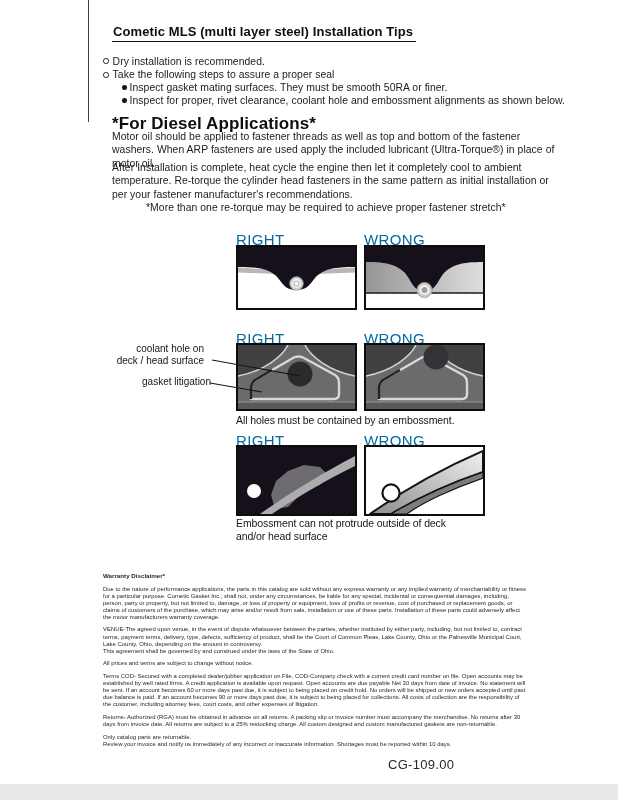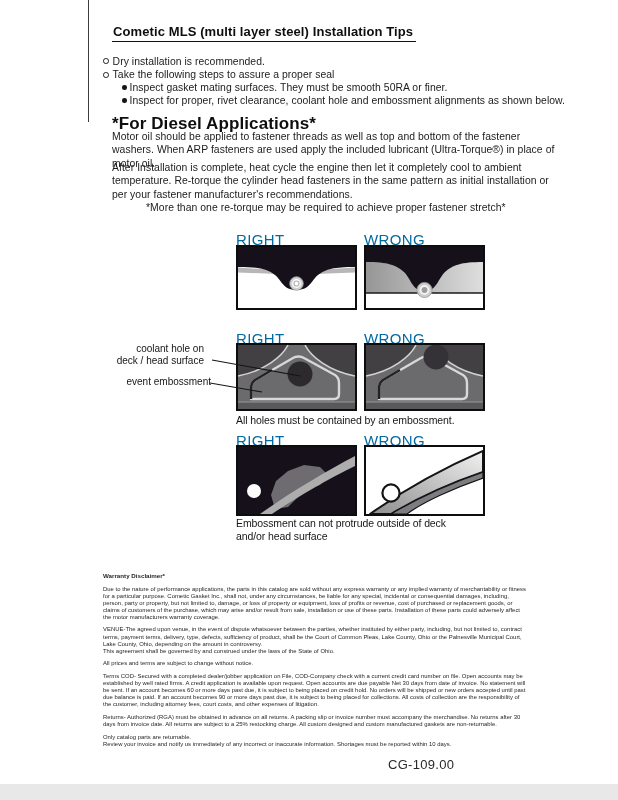--- a/index.html
+++ b/index.html
@@ -97,21 +97,21 @@
   </div>
 
 
   <div class="abs rw-label" style="left:236px;top:330px;">RIGHT</div>
   <div class="abs rw-label" style="left:364px;top:330px;">WRONG</div>
 
   <div class="abs callout" style="left:84px;top:343px;width:120px;">
     <div>coolant hole on</div>
     <div>deck / head surface</div>
   </div>
-  <div class="abs callout" style="left:90px;top:376px;width:121px;">event embossment</div>
+  <div class="abs callout" style="left:90px;top:376px;width:121px;">gasket litigation</div>
 
   <div class="dbox" style="left:236px;top:343px;height:68px;">
     <svg width="117" height="64" viewBox="0 0 117 64">
       <rect x="0" y="0" width="117" height="64" fill="#6b6a6c"></rect>
       <rect x="0" y="57" width="117" height="7" fill="#59585a"></rect>
       <line x1="0" y1="57" x2="117" y2="57" stroke="#989898" stroke-width="1"></line>
       <path d="M0,0 H50 C44,12 26,26 0,31 Z" fill="#434044"></path>
       <path d="M50,0 C44,12 26,26 0,31" stroke="#d2d2d2" stroke-width="1.6" fill="none"></path>
       <path d="M117,0 H67 C73,12 91,26 117,31 Z" fill="#434044"></path>
       <path d="M67,0 C73,12 91,26 117,31" stroke="#d2d2d2" stroke-width="1.6" fill="none"></path>

